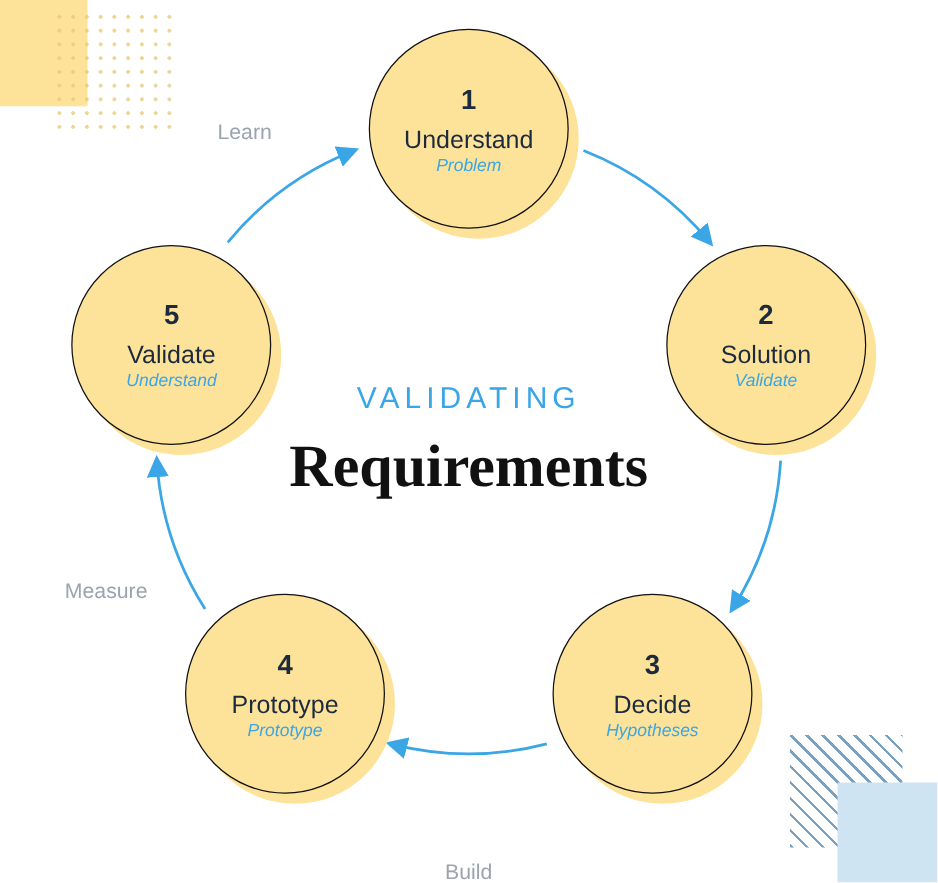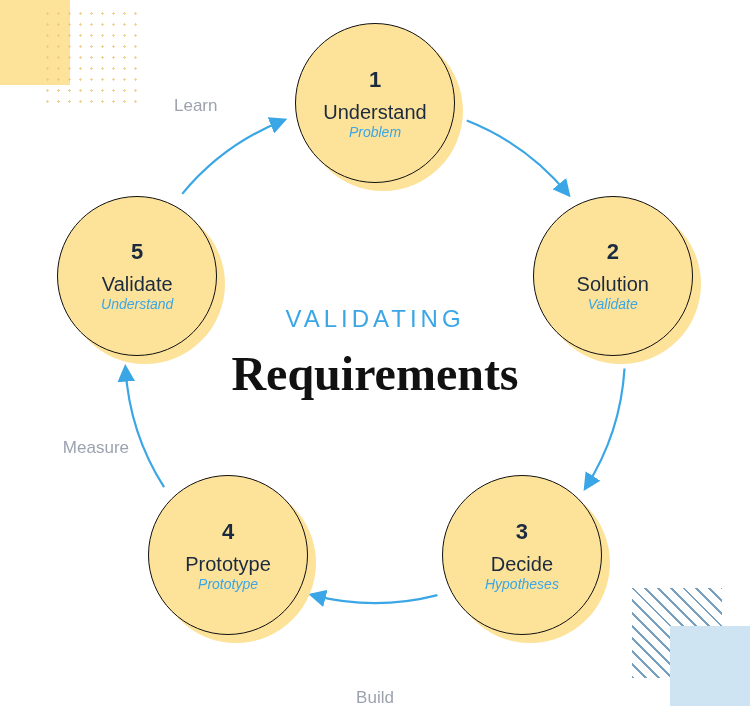--- a/index.html
+++ b/index.html
@@ -202,17 +202,17 @@
         <div class="node-shadow"></div>
         <div class="node-face">
           <div class="node-num">5</div>
           <div class="node-title">Validate</div>
           <div class="node-sub">Understand</div>
         </div>
       </div>
     </div>
   <div id="labels-layer">
       <div class="arc-label" style="left: 375px; top: 658px; margin-top: 40px;">Build</div>
-      <div class="arc-label" style="left: 84.9278px; top: 448px; margin-left: 11px;">Measure</div>
+      <div class="arc-label" style="left: 84.9278px; top: 473px;">Measure</div>
       <div class="arc-label" style="left: 195.725px; top: 106.25px;">Learn</div>
     </div>
 
 </div>
 
 </body></html>

